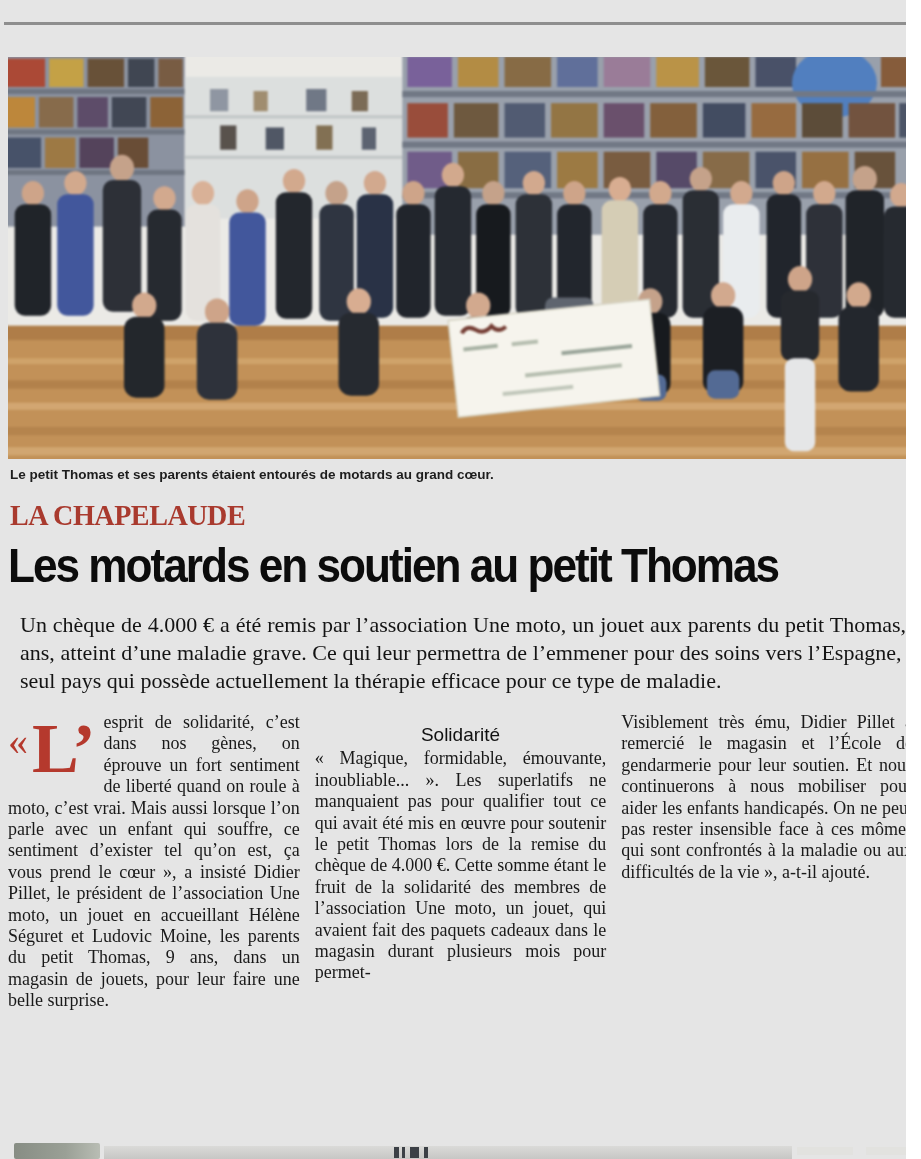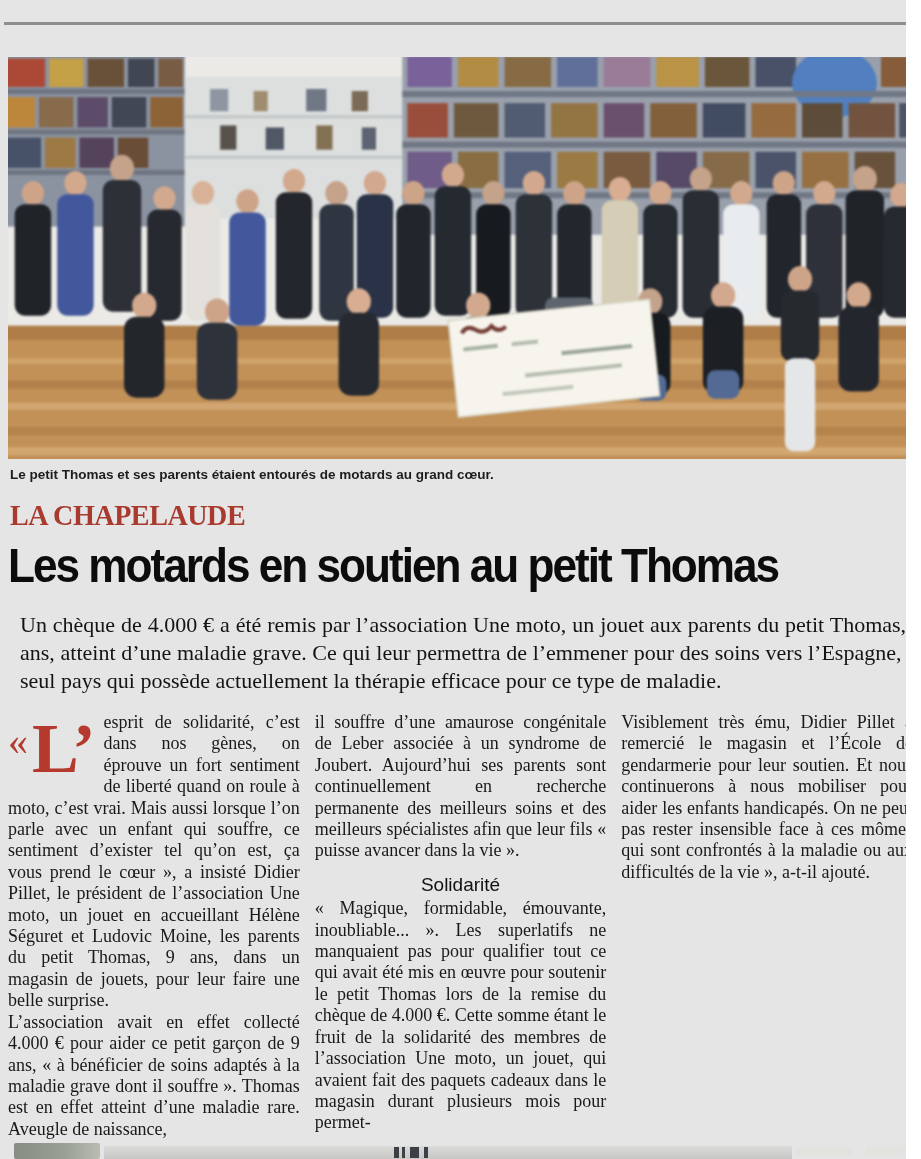--- a/index.html
+++ b/index.html
@@ -288,24 +288,22 @@
 
   <h1 class="headline" style="margin:0;">Les motards en soutien au petit Thomas</h1>
 
   <div class="lede">Un chèque de 4.000 € a été remis par l’association Une moto, un jouet aux parents du petit Thomas, 9 ans, atteint d’une maladie grave. Ce qui leur permettra de l’emmener pour des soins vers l’Espagne, le seul pays qui possède actuellement la thérapie efficace pour ce type de maladie.</div>
 
   <div class="cols">
     <div class="col">
       <p>
         <span class="dropcap-block"><span class="dc-quote">«</span><span class="dc-letter">L’</span></span><span>esprit de solidarité, c’est dans nos gènes, on éprouve un fort sentiment de liberté quand on roule à moto, c’est vrai. Mais aussi lorsque l’on parle avec un enfant qui souffre, ce sentiment d’exister tel qu’on est, ça vous prend le cœur », a insisté Didier Pillet, le président de l’association Une moto, un jouet en accueillant Hélène Séguret et Ludovic Moine, les parents du petit Thomas, 9 ans, dans un magasin de jouets, pour leur faire une belle surprise.</span>
       </p>
-      <p>L’association avait en effet collecté 4.000 € pour aider ce petit garçon de 9 ans, « à bénéficier de soins adaptés à la maladie grave dont il souffre ». Thomas est en effet atteint d’une maladie rare. Aveugle de naissance,</p>
     </div>
     <div class="col">
-      <p>il souffre d’une amaurose congénitale de Leber associée à un syndrome de Joubert. Aujourd’hui ses parents sont continuellement en recherche permanente des meilleurs soins et des meilleurs spécialistes afin que leur fils « puisse avancer dans la vie ».</p>
       <p class="subhead">Solidarité</p>
       <p>« Magique, formidable, émouvante, inoubliable... ». Les superlatifs ne manquaient pas pour qualifier tout ce qui avait été mis en œuvre pour soutenir le petit Thomas lors de la remise du chèque de 4.000 €. Cette somme étant le fruit de la solidarité des membres de l’association Une moto, un jouet, qui avaient fait des paquets cadeaux dans le magasin durant plusieurs mois pour permet-</p>
     </div>
     <div class="col">
       <p>Visiblement très ému, Didier Pillet a remercié le magasin et l’École de gendarmerie pour leur soutien. Et nous continuerons à nous mobiliser pour aider les enfants handicapés. On ne peut pas rester insensible face à ces mômes qui sont confrontés à la maladie ou aux difficultés de la vie », a-t-il ajouté.</p>
     </div>
   </div>
 
   <div class="strip-left"></div>
   <div class="strip-main">

